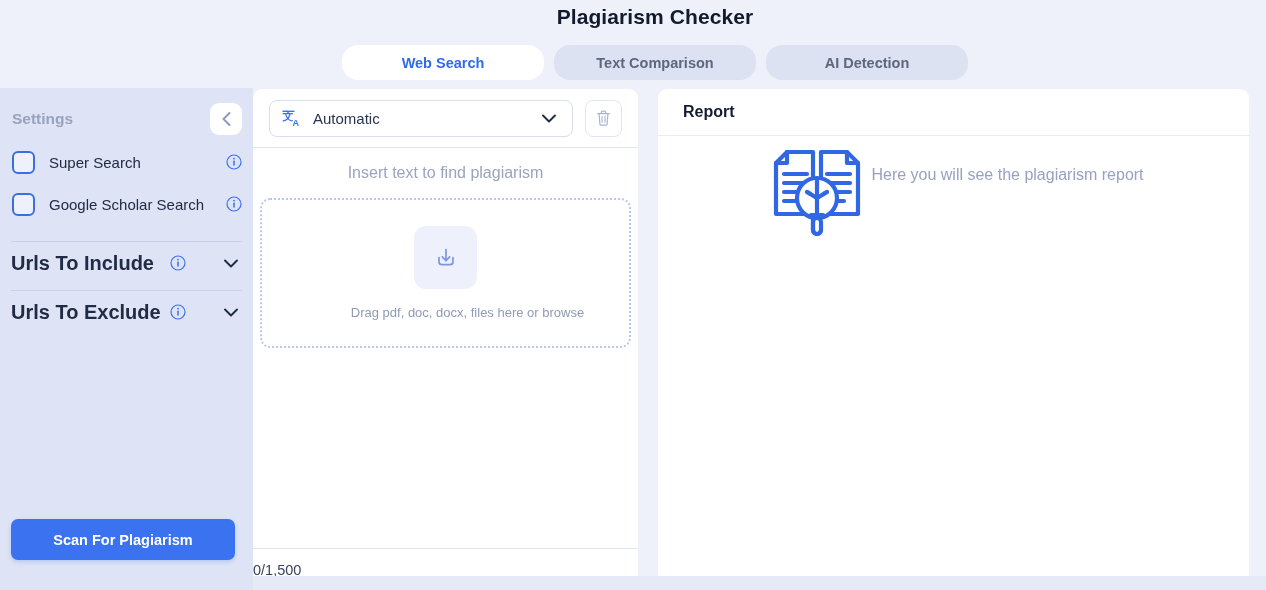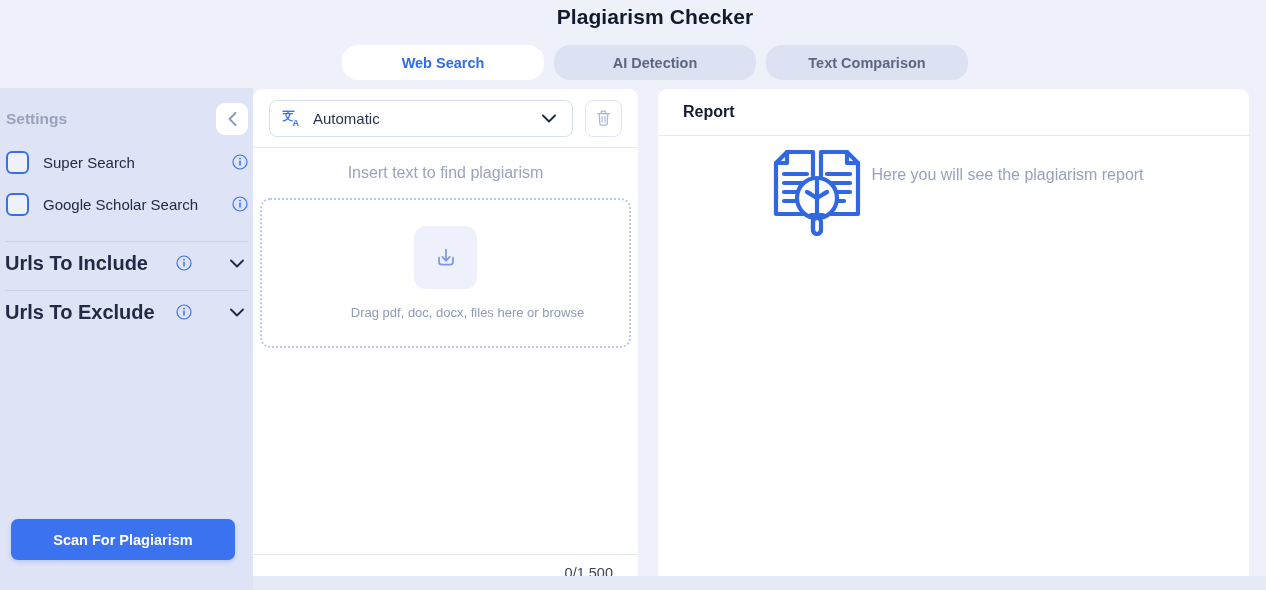--- a/index.html
+++ b/index.html
@@ -70,21 +70,21 @@
     height: 502px;
     position: relative;
   }
 
   
   .sidebar {
     width: 253px;
     background: #dee4f5;
     position: relative;
     flex-shrink: 0;
-    padding: 0 5px;
+    padding: 0 11px;
   }
 
   .sidebar-head {
     display: flex;
     align-items: center;
     justify-content: space-between;
     padding-top: 15px;
   }
 
   .settings-label {
@@ -281,25 +281,25 @@
   }
 
   .drop-text {
     font-size: 13px;
     color: #8f9ab6;
     margin-top: 16px;
     padding-left: 44px;
   }
 
   .editor-footer {
-    height: 36px;
+    height: 42px;
     border-top: 1px solid #e2e7f3;
     display: flex;
     align-items: center;
-    justify-content: flex-end;
+    justify-content: flex-start;
     padding-right: 25px;
     font-size: 14.5px;
     color: #3a435c;
   }
 
   
   .report-panel {
     width: 591px;
     background: #ffffff;
     border-radius: 9px;
@@ -351,22 +351,22 @@
     background: #dee4f5;
   }
 </style>
 </head>
 <body>
 
 <div class="header">
   <div class="page-title">Plagiarism Checker</div>
   <div class="tabs">
     <button class="tab active">Web Search</button>
+    <button class="tab">Text Comparison</button>
     <button class="tab">AI Detection</button>
-    <button class="tab">Text Comparison</button>
   </div>
 </div>
 
 <div class="main">
 
   <div class="sidebar">
     <div class="sidebar-head">
       <span class="settings-label">Settings</span>
       <button class="collapse-btn">
         <svg width="13" height="18" viewBox="0 0 13 18">

